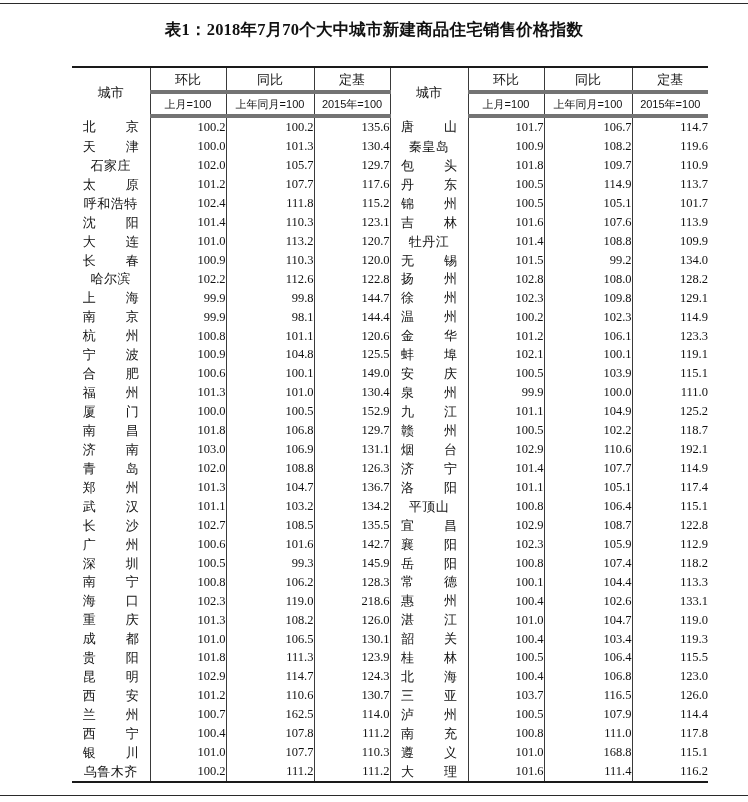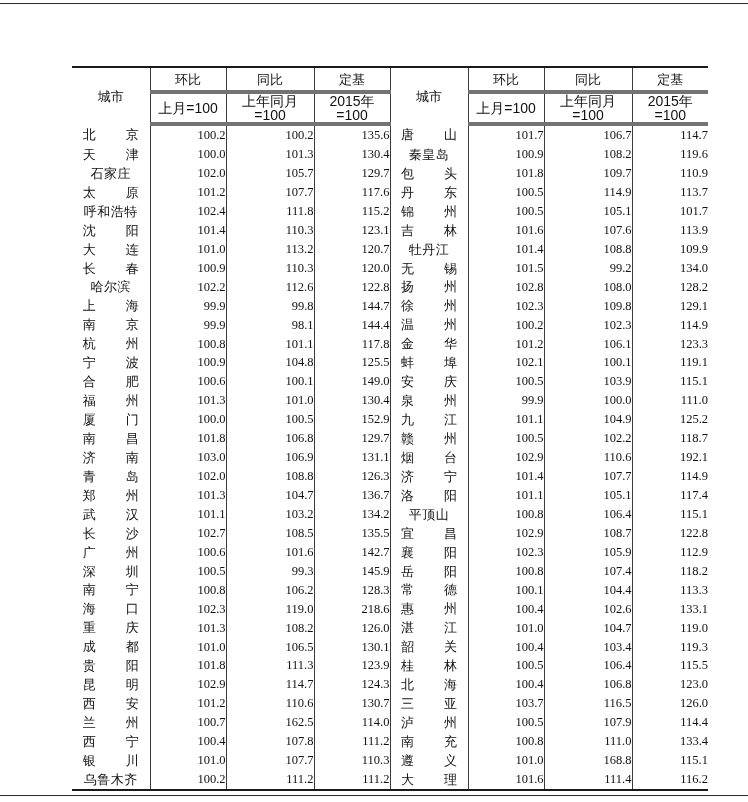--- a/index.html
+++ b/index.html
@@ -87,21 +87,21 @@
   
   .hdr-top td, .hdr-sub td {
     text-align: center;
     font-size: 13px;
     font-family: "Liberation Sans", "DejaVu Sans", sans-serif;
   }
   .hdr-top td { height: 22px; }
   .hdr-sub td { height: 20px; }
 
   .hdr-sub td.sub {
-    font-size: 14px;
+    font-size: 11px;
     text-align: center;
   }
 
   .cityhead {
     text-align: center;
     font-size: 13px;
     font-family: "Liberation Sans", "DejaVu Sans", sans-serif;
   }
 
   
@@ -142,20 +142,21 @@
     white-space: nowrap;
   }
 </style>
 </head>
 <body>
 
 <div class="page">
 
   <div class="top-rule"></div>
 
+  <div class="doc-title">表1：2018年7月70个大中城市新建商品住宅销售价格指数</div>
 
   <div class="table-wrap">
     <table class="idx">
       <colgroup>
         <col class="c-city">
           <col class="c-mom">
           <col class="c-yoy">
           <col class="c-base">
         <col class="c-city">
           <col class="c-mom">
@@ -292,21 +293,21 @@
             <td class="num vr-mid">144.4</td>
             <td class="city vr"><span class="n2">温州</span></td>
             <td class="num vr">100.2</td>
             <td class="num vr">102.3</td>
             <td class="num">114.9</td>
           </tr>
           <tr class="drow">
             <td class="city vr"><span class="n2">杭州</span></td>
             <td class="num vr">100.8</td>
             <td class="num vr">101.1</td>
-            <td class="num vr-mid">117.8</td>
+            <td class="num vr-mid">120.6</td>
             <td class="city vr"><span class="n2">金华</span></td>
             <td class="num vr">101.2</td>
             <td class="num vr">106.1</td>
             <td class="num">123.3</td>
           </tr>
           <tr class="drow">
             <td class="city vr"><span class="n2">宁波</span></td>
             <td class="num vr">100.9</td>
             <td class="num vr">104.8</td>
             <td class="num vr-mid">125.5</td>
@@ -506,21 +507,21 @@
             <td class="num">114.4</td>
           </tr>
           <tr class="drow">
             <td class="city vr"><span class="n2">西宁</span></td>
             <td class="num vr">100.4</td>
             <td class="num vr">107.8</td>
             <td class="num vr-mid">111.2</td>
             <td class="city vr"><span class="n2">南充</span></td>
             <td class="num vr">100.8</td>
             <td class="num vr">111.0</td>
-            <td class="num">133.4</td>
+            <td class="num">117.8</td>
           </tr>
           <tr class="drow">
             <td class="city vr"><span class="n2">银川</span></td>
             <td class="num vr">101.0</td>
             <td class="num vr">107.7</td>
             <td class="num vr-mid">110.3</td>
             <td class="city vr"><span class="n2">遵义</span></td>
             <td class="num vr">101.0</td>
             <td class="num vr">168.8</td>
             <td class="num">115.1</td>

